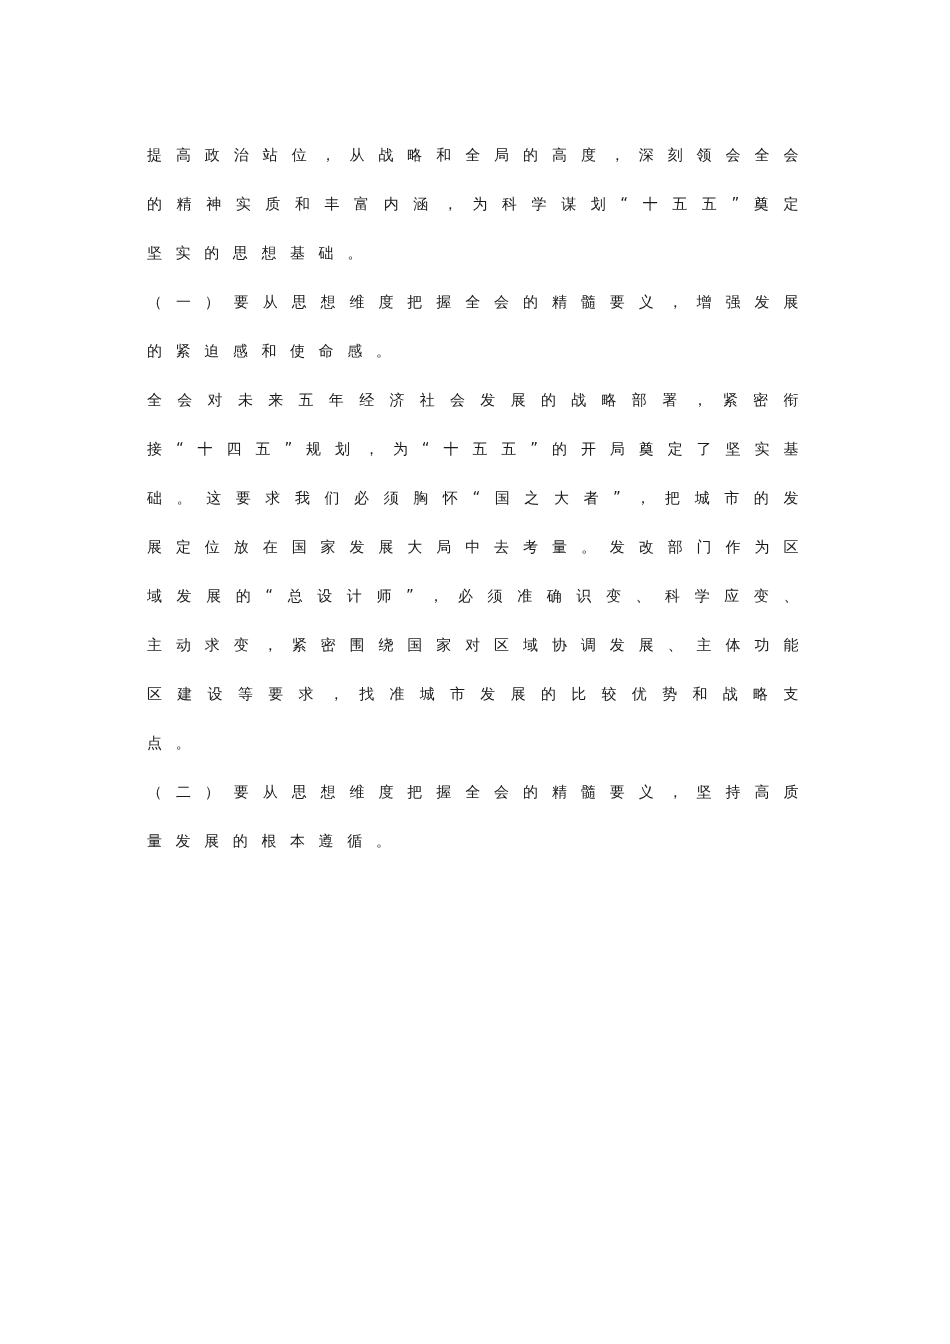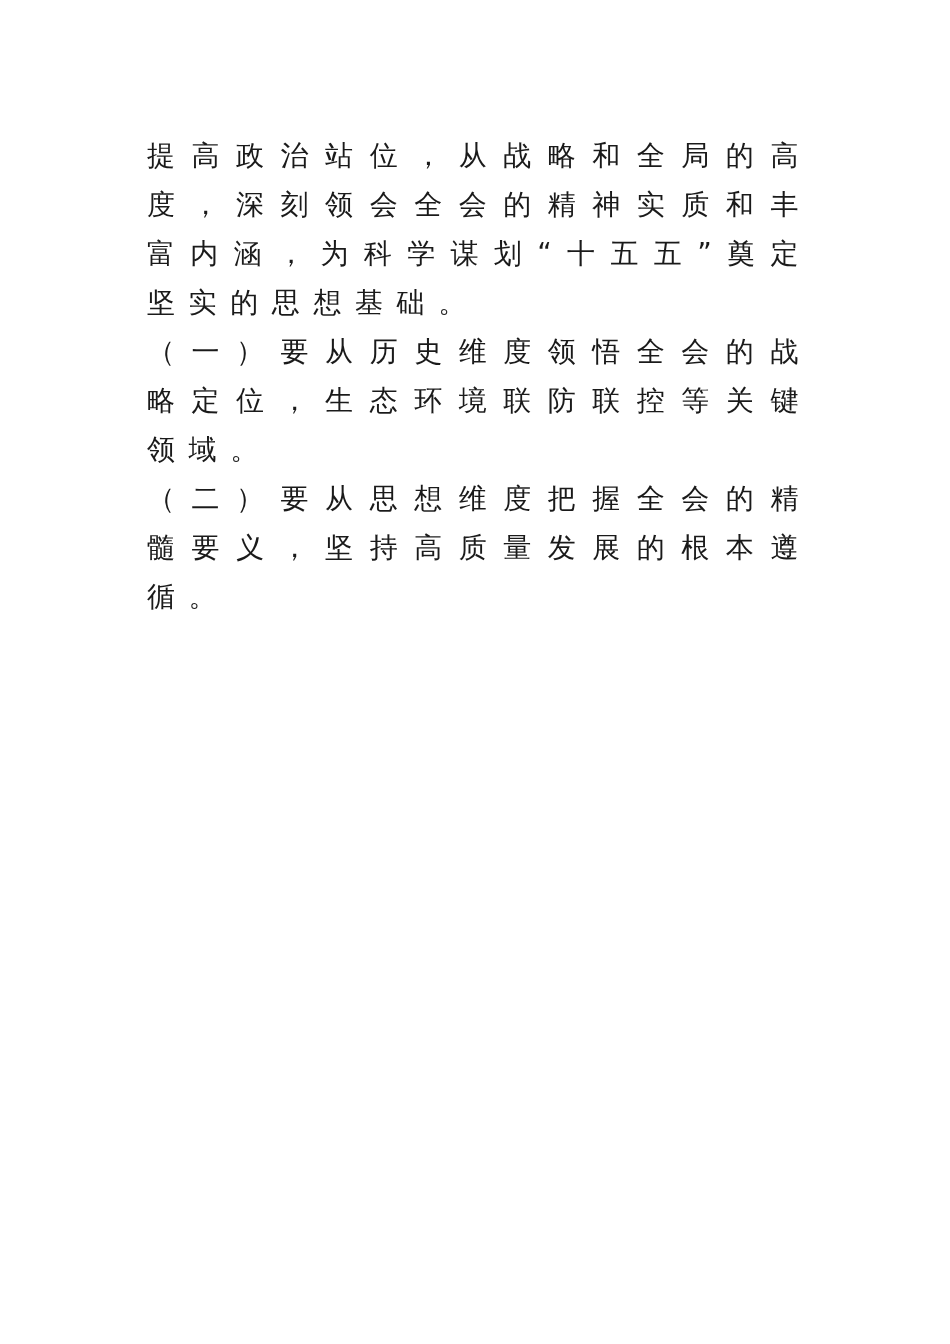--- a/index.html
+++ b/index.html
@@ -16,29 +16,30 @@
       color: #1a1a1a;
     }
     .page {
       position: absolute;
       left: 147px;
       top: 131px;
       width: 665px;
     }
     .para {
       margin: 0;
-      font-size: 28px;
+      font-size: 15px;
       line-height: 49px;
       letter-spacing: 13.6px;
       text-align: justify;
       text-justify: inter-character;
       word-break: break-all;
     }
   </style>
 </head>
 <body>
 
 <div class="page">
   <p class="para">提高政治站位，从战略和全局的高度，深刻领会全会的精神实质和丰富内涵，为科学谋划“十五五”奠定坚实的思想基础。</p>
-  <p class="para">（一）要从历史维度领悟全会的战略定位，生态环境联防联控等关键领域。</p>
+  <p class="para">（一）要从思想维度把握全会的精髓要义，增强发展的紧迫感和使命感。</p>
+  <p class="para">全会对未来五年经济社会发展的战略部署，紧密衔接“十四五”规划，为“十五五”的开局奠定了坚实基础。这要求我们必须胸怀“国之大者”，把城市的发展定位放在国家发展大局中去考量。发改部门作为区域发展的“总设计师”，必须准确识变、科学应变、主动求变，紧密围绕国家对区域协调发展、主体功能区建设等要求，找准城市发展的比较优势和战略支点。</p>
   <p class="para">（二）要从思想维度把握全会的精髓要义，坚持高质量发展的根本遵循。</p>
 
 </div>
 
 </body></html>

